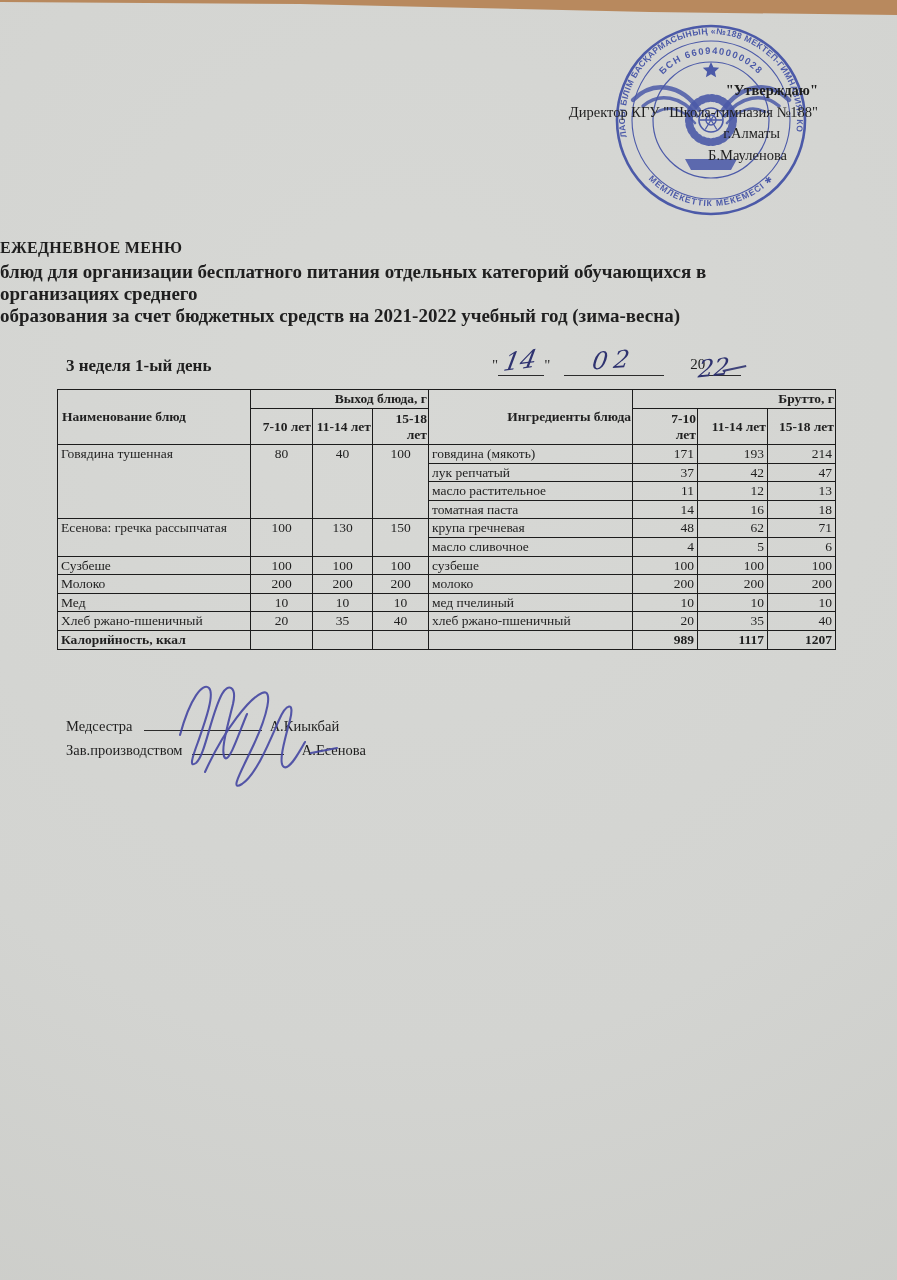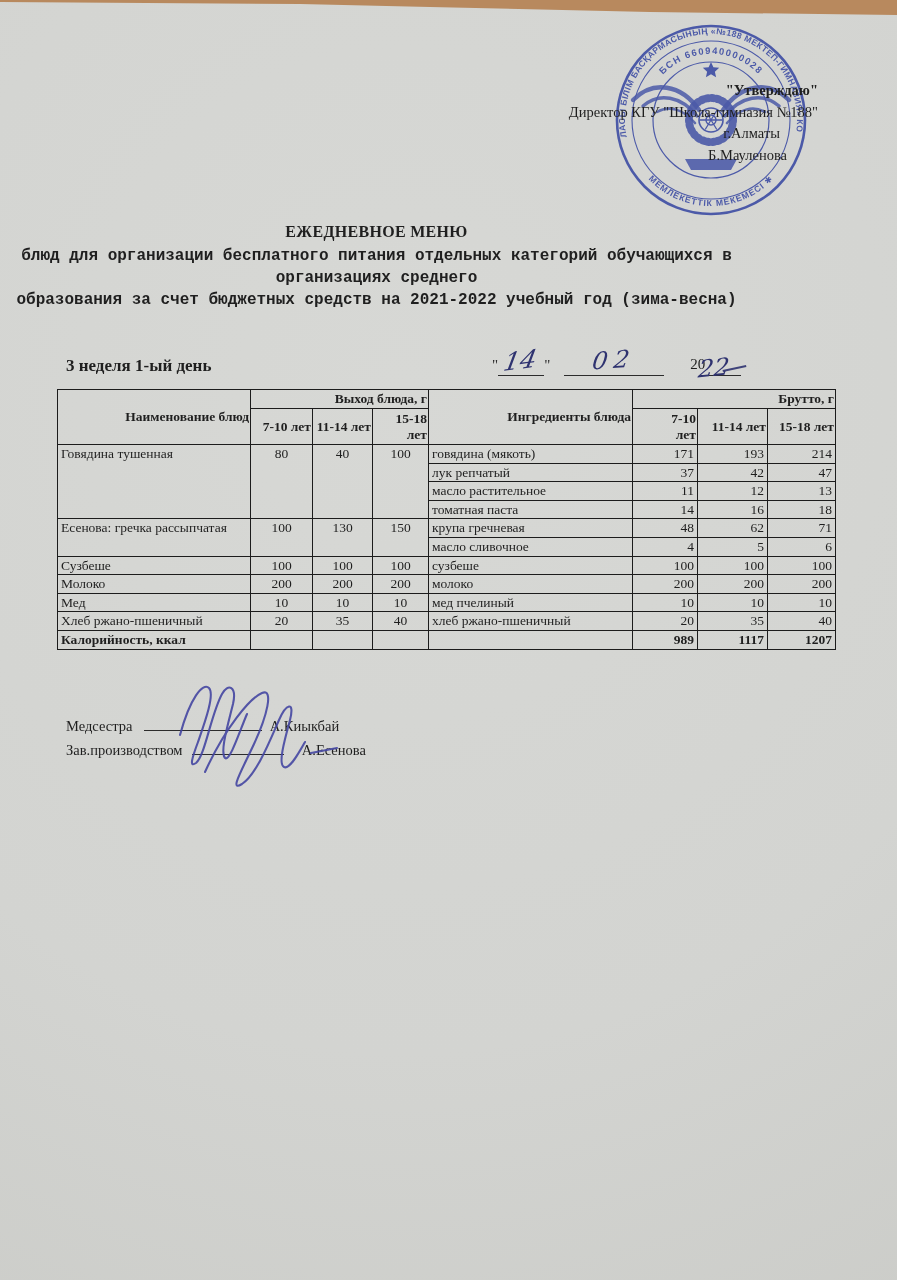--- a/index.html
+++ b/index.html
@@ -14,23 +14,23 @@
   .stamp text{fill:#2e3f9f;font-family:"Liberation Sans","DejaVu Sans",sans-serif;font-weight:bold;}
 
   
   .approval{position:absolute;top:80px;right:79px;text-align:right;
             font-size:14.5px;line-height:21.5px;white-space:nowrap;}
   .approval .l1{font-weight:bold;}
   .approval .l3{padding-right:38px;}
   .approval .l4{padding-right:31px;}
 
   
-  .title{position:absolute;top:223px;left:0;width:753px;text-align:center;font-weight:bold;}
+  .title{position:absolute;top:239px;left:0;width:753px;text-align:left;font-weight:bold;}
   .title .t1{font-size:16px;letter-spacing:.3px;margin-bottom:4px;}
-  .title .t2,.title .t3{font-size:16px;line-height:22px;font-family:Liberation Mono, monospace;}
+  .title .t2,.title .t3{font-size:19px;line-height:22px;}
 
   
   .date-label{position:absolute;left:66px;top:356px;font-size:17px;font-weight:bold;text-align:center;}
   .date-hand{position:absolute;left:492px;top:338px;display:flex;align-items:flex-end;
              font-size:15px;height:38px;}
   .uline{display:inline-block;border-bottom:1.7px solid #2c2c2c;text-align:center;height:34px;line-height:40px;}
   .u-day{width:46px;}
   .u-month{width:100px;margin-left:14px;}
   .u-year{width:40px;margin-left:-4px;}
   .q{align-self:flex-end;padding-bottom:2px;color:#2c2c2c;}
@@ -48,21 +48,21 @@
   .menu-table{position:absolute;left:57px;top:389px;width:778px;border-collapse:collapse;
               table-layout:fixed;font-size:13.5px;}
   .menu-table th,.menu-table td{border:1.6px solid #1c1c1c;padding:0 3px;overflow:hidden;}
   .menu-table th{font-weight:bold;text-align:right;padding:1px 1px;line-height:16px;}
   .menu-table thead tr.gr{height:19px;}
   .menu-table thead tr.age{height:36px;}
   .menu-table tbody tr{height:18.6px;}
   td.dish,td.ing{text-align:left;vertical-align:top;line-height:17.5px;white-space:nowrap;}
   td.out{text-align:center;vertical-align:top;line-height:17.5px;}
   td.br{text-align:right;vertical-align:top;line-height:17.5px;}
-  th.dish-h{text-align:right;padding-left:4px;}
+  th.dish-h{text-align:left;padding-left:4px;}
   tr.total td{font-weight:bold;}
   .w42{display:inline-block;width:42px;}
 
   
   .sig-line{position:absolute;left:66px;font-size:14.5px;white-space:nowrap;}
   .sig-1{top:716px;}
   .sig-2{top:740px;}
   .sig-uline{display:inline-block;border-bottom:1.4px solid #2c2c2c;height:14px;}
   .sig-svg{position:absolute;left:165px;top:680px;width:200px;height:110px;pointer-events:none;}
 

